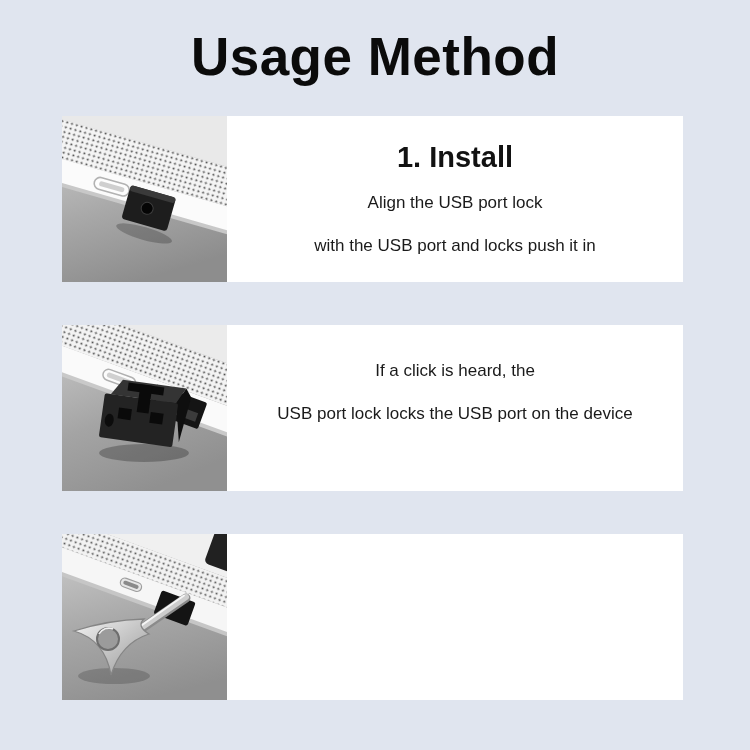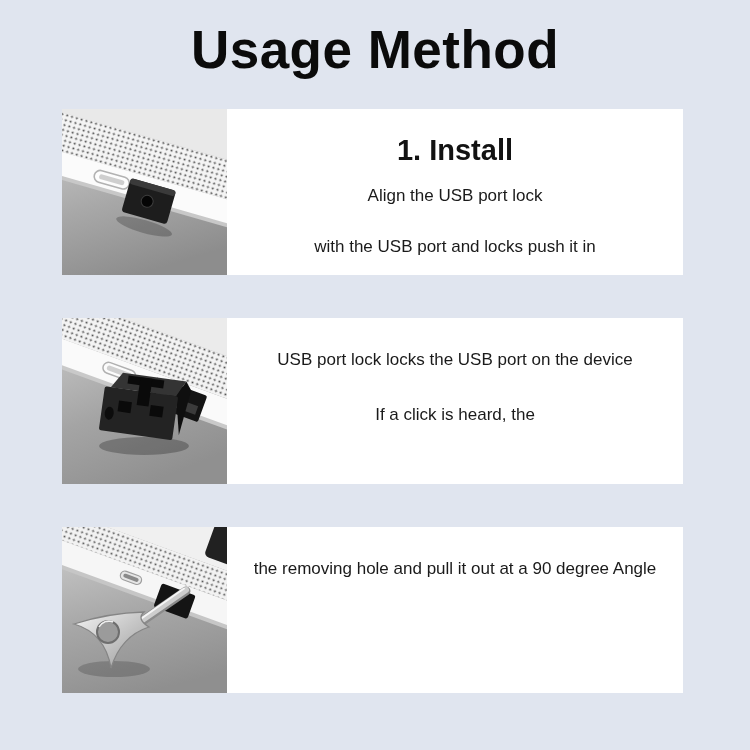--- a/index.html
+++ b/index.html
@@ -4,21 +4,21 @@
 <style>
   html,body{margin:0;padding:0;}
   body{
     width:750px;height:750px;
     background:#e0e5ef;
     font-family:"Liberation Sans", sans-serif;
     color:#111;
     overflow:hidden;
   }
   .page-title{
-    margin:0;
+    margin:7px;
     padding-top:21px;
     text-align:center;
     font-size:53px;
     line-height:57px;
     font-weight:bold;
     color:#0b0b0b;
     letter-spacing:0.5px;
   }
   .steps{margin-top:31px;}
   .step{
@@ -45,21 +45,21 @@
     min-width:0;
   }
   .step-heading{
     margin:8px 0 0;
     font-size:29px;
     line-height:33px;
     font-weight:bold;
     color:#121212;
   }
   .step-line{
-    margin:16px;
+    margin:8px;
     font-size:17px;
     line-height:21px;
     color:#1a1a1a;
     white-space:nowrap;
   }
   .line1{margin-top:18px;}
   .line2{margin-top:14px;}
 </style>
 </head>
 <body>
@@ -145,22 +145,22 @@
           <rect x="40" y="74" width="74" height="44" rx="2" fill="#232323"></rect>
           <rect x="62" y="60" width="36" height="8" fill="#0a0a0a"></rect>
           <rect x="74" y="60" width="12" height="28" fill="#0a0a0a"></rect>
           <rect x="56" y="86" width="13" height="11" fill="#0a0a0a"></rect>
           <rect x="88" y="86" width="13" height="11" fill="#0a0a0a"></rect>
           <ellipse cx="48" cy="100" rx="4.5" ry="6.5" fill="#0c0c0c"></ellipse>
         </g>
       </svg>
     </div>
     <div class="text">
+      <p class="step-line line1">If a click is heard, the</p>
       <p class="step-line line2">USB port lock locks the USB port on the device</p>
-      <p class="step-line line1">If a click is heard, the</p>
     </div>
   </section>
 
   <section class="step">
     <div class="photo">
       <svg width="165" height="168" viewBox="0 0 165 168">
         <defs>
           <linearGradient id="bg3" x1="20%" y1="0%" x2="45%" y2="100%">
             <stop offset="0%" stop-color="#cccccc"></stop>
             <stop offset="55%" stop-color="#a6a6a6"></stop>
@@ -197,17 +197,16 @@
           <line x1="124" y1="64" x2="76" y2="97" stroke="#8b8b8b" stroke-width="9" stroke-linecap="round"></line>
           <line x1="124" y1="63" x2="76" y2="96" stroke="#cdcdcd" stroke-width="6" stroke-linecap="round"></line>
           <line x1="122" y1="61.5" x2="78" y2="92.5" stroke="#f5f5f5" stroke-width="2" stroke-linecap="round"></line>
           <path d="M 82 85 Q 46 86 12 97 Q 43 106 49 141 Q 59 109 87 100 Q 74 92 82 85 Z" fill="url(#metal3)" stroke="#858585" stroke-width="1.3"></path>
           <circle cx="46" cy="105" r="11" fill="#9b9b9b" stroke="#6e6e6e" stroke-width="2"></circle>
           <path d="M 37 100 A 11 11 0 0 1 51 95" fill="none" stroke="#efefef" stroke-width="1.6"></path>
         </g>
       </svg>
     </div>
     <div class="text">
-      <p class="step-line line2">the removing hole and pull it out at a 90 degree Angle</p>
     </div>
   </section>
 
 </div>
 
 </body></html>

